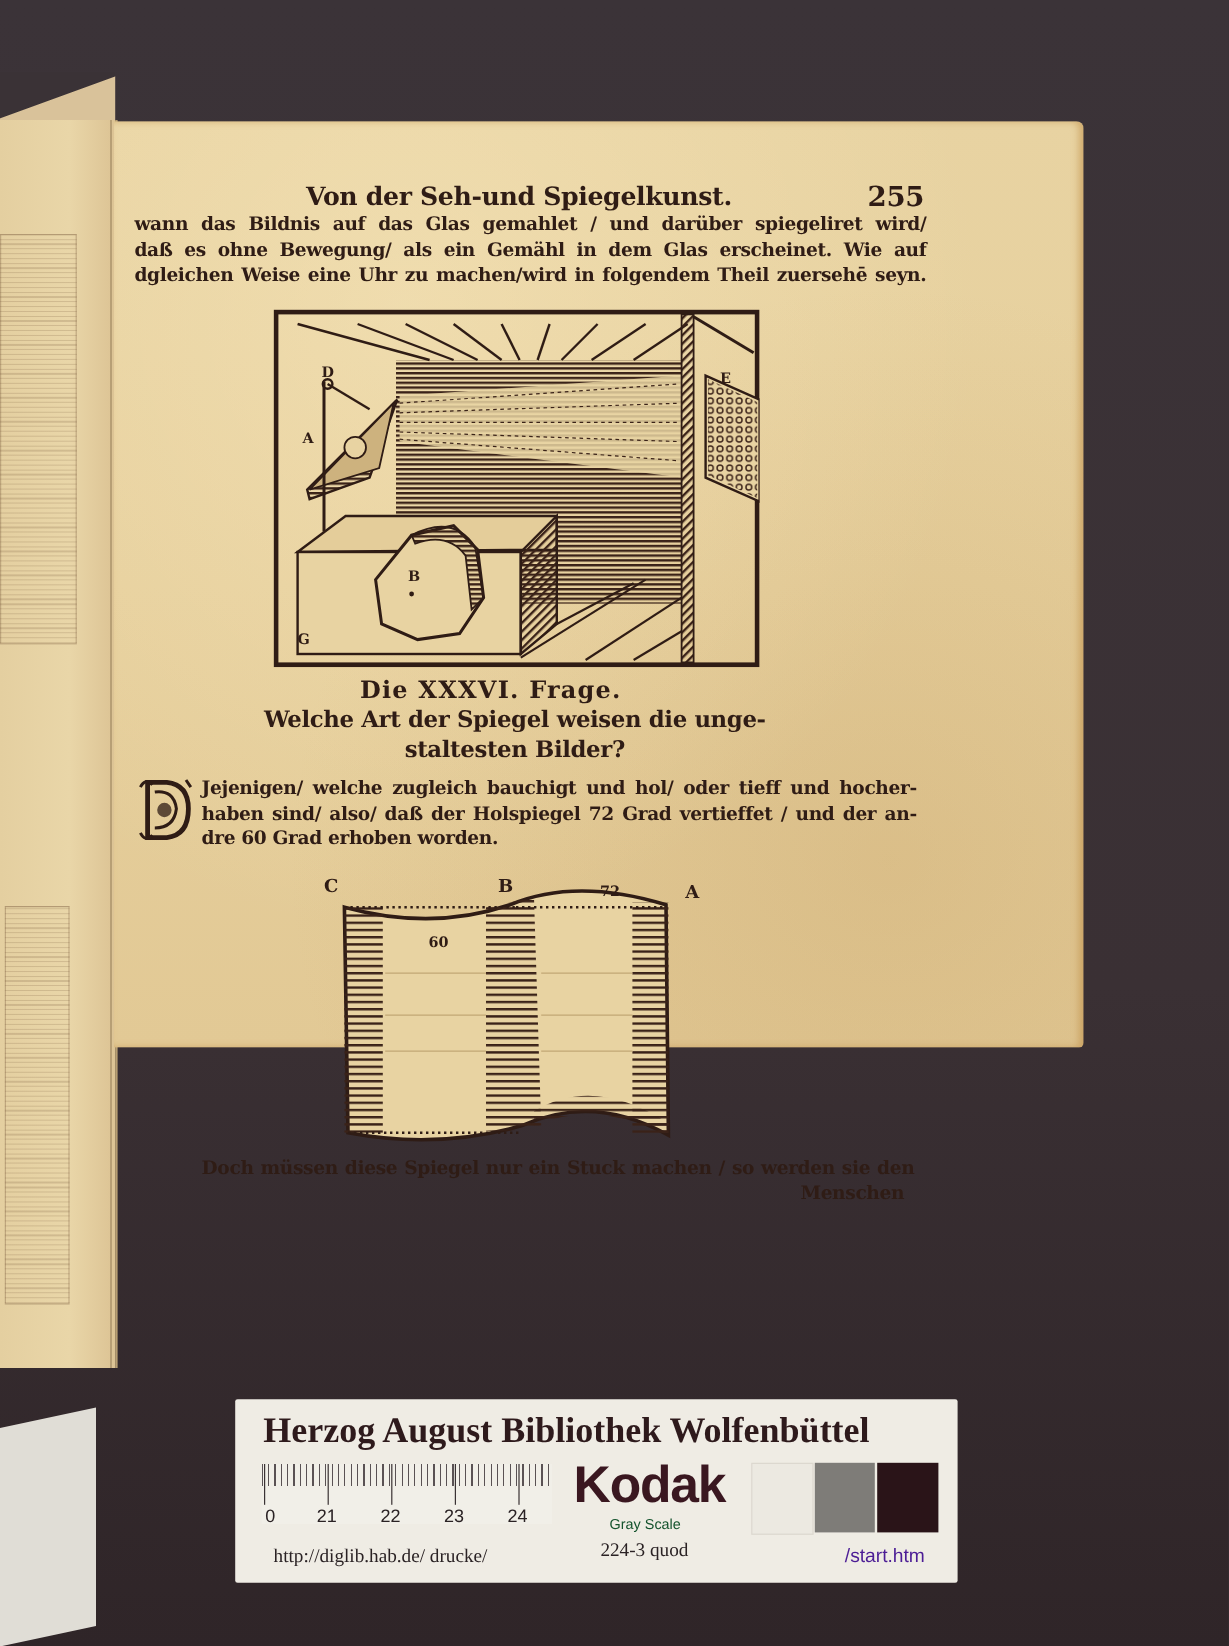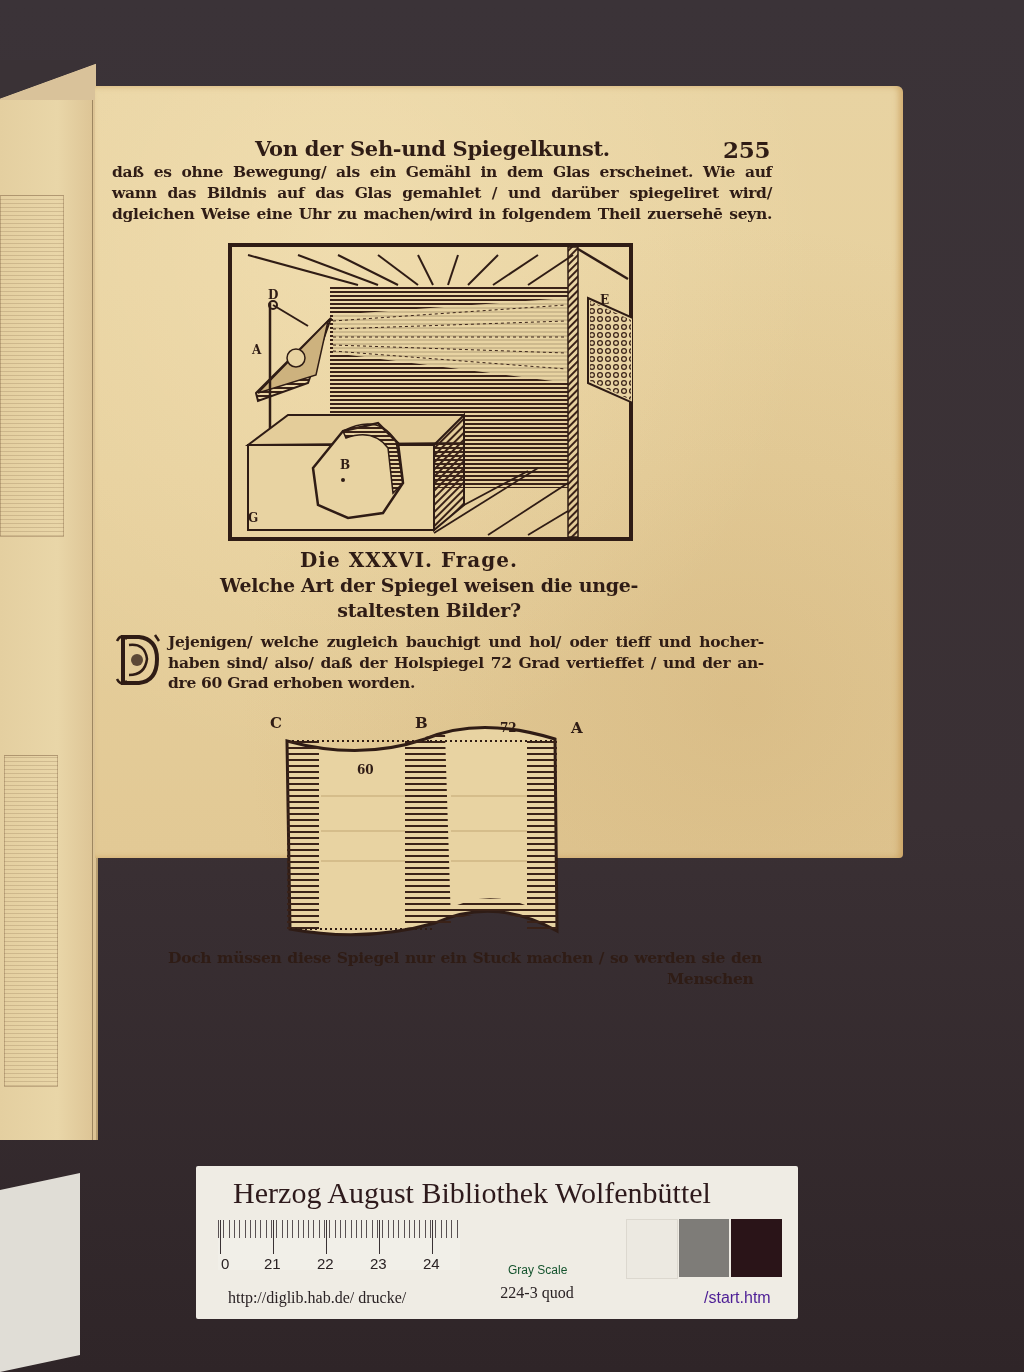--- a/index.html
+++ b/index.html
@@ -22,21 +22,21 @@
   }
   .prev-ghost { position: absolute; color: rgba(120,90,60,0.45); font-size: 11px; line-height: 13px; white-space: pre; overflow: hidden; }
   .prev-ghost-fig {
     position: absolute; border: 1px solid rgba(120,90,60,0.35);
     background: repeating-linear-gradient(0deg, rgba(120,90,60,0.22) 0 1px, transparent 1px 4px);
   }
   .spine-line { position: absolute; left: 92px; top: 100px; width: 1px; height: 1040px; background: #9d8660; }
 
   
   .page {
-    position: absolute; left: 95px; top: 86px; width: 808px; height: 772px;
+    position: absolute; left: 95px; top: 101px; width: 808px; height: 772px;
     background:
       radial-gradient(ellipse at 30% 20%, rgba(255,240,200,0.35), transparent 60%),
       radial-gradient(ellipse at 80% 80%, rgba(190,150,90,0.25), transparent 55%),
       linear-gradient(180deg,#e8d3a2 0%,#e6cf9c 50%,#e2c995 100%);
     border-radius: 0 6px 4px 0;
     box-shadow: inset -4px 0 6px rgba(190,140,70,0.55);
   }
   .ink { color: #2f1c15; }
   .frak { font-family: "DejaVu Serif", serif; font-weight: bold; letter-spacing: -0.3px; }
 
@@ -62,21 +62,21 @@
   .fig2-label { position: absolute; font-weight: bold; font-size: 15px; font-family: "DejaVu Serif", serif; color: #2f1c15; }
 
   .closing-line { position: absolute; left: 73px; top: 862px; width: 594px; font-size: 15.5px; white-space: nowrap; text-align-last: justify; text-align: justify; }
   .catchword { position: absolute; left: 572px; top: 883px; font-size: 15.5px; }
 
   
   .card {
     position: absolute; left: 196px; top: 1166px; width: 602px; height: 153px;
     background: #efece4; border-radius: 2px;
   }
-  .card-title { position: absolute; left: 0; width: 552px; top: 10px; text-align: center; font-family: "Liberation Serif", serif; font-weight: normal; font-size: 30px; color: #2e1a1c; }
+  .card-title { position: absolute; left: 0; width: 552px; top: 10px; text-align: center; font-family: "Liberation Serif", serif; font-weight: bold; font-size: 30px; color: #2e1a1c; }
   .ruler { position: absolute; left: 22px; top: 54px; width: 242px; height: 50px; background: #f1efe8; }
   .ruler-ticks { position: absolute; left: 0; top: 0; width: 242px; height: 30px;
     background: repeating-linear-gradient(90deg, #5a5254 0 1px, transparent 1px 5.3px);
     -webkit-mask: linear-gradient(180deg,#000 0 60%,transparent 60%); mask: linear-gradient(180deg,#000 0 60%,transparent 60%); }
   .ruler-major { position: absolute; top: 0; width: 1px; height: 34px; background: #3a3234; }
   .ruler-num { position: absolute; top: 35px; font-family: "Liberation Sans", sans-serif; font-size: 15px; color: #2a2224; }
   .kodak { position: absolute; left: 282px; top: 48px; font-family: "Liberation Sans", sans-serif; font-weight: bold; font-size: 43px; color: #3a1720; letter-spacing: -1px; }
   .grayscale-label { position: absolute; left: 312px; top: 97px; font-family: "Liberation Sans", sans-serif; font-size: 12px; color: #14532d; }
   .swatch { position: absolute; top: 53px; height: 58px; }
   .url-left { position: absolute; left: 32px; top: 123px; font-family: "Liberation Serif", serif; font-size: 16px; color: #2a2224; }
@@ -101,22 +101,22 @@
   <div class="prev-ghost-fig" style="left:4px;top:655px;width:52px;height:330px;"></div>
 </div>
 <div class="spine-line"></div>
 
 <div class="page">
 
   <div class="running-head frak ink">Von der Seh-und Spiegelkunst.</div>
   <div class="page-number frak ink">255</div>
 
   <div class="body-lines frak ink">
+    <span class="body-line">wann das Bildnis auf das Glas gemahlet / und darüber spiegeliret wird/</span>
     <span class="body-line">daß es ohne Bewegung/ als ein Gemähl in dem Glas erscheinet. Wie auf</span>
-    <span class="body-line">wann das Bildnis auf das Glas gemahlet / und darüber spiegeliret wird/</span>
     <span class="body-line">dgleichen Weise eine Uhr zu machen/wird in folgendem Theil zuersehē seyn.</span>
   </div>
 
   <div class="fig1">
     <svg width="405" height="298" viewBox="0 0 405 298">
       <defs>
         <pattern id="hlines" width="6" height="4" patternUnits="userSpaceOnUse">
           <rect width="6" height="2" fill="#3a2218"></rect>
         </pattern>
         <pattern id="diag" width="5" height="5" patternUnits="userSpaceOnUse" patternTransform="rotate(45)">
@@ -249,20 +249,21 @@
     <div class="ruler-major" style="left:55px;"></div>
     <div class="ruler-major" style="left:108px;"></div>
     <div class="ruler-major" style="left:161px;"></div>
     <div class="ruler-major" style="left:214px;"></div>
     <span class="ruler-num" style="left:3px;">0</span>
     <span class="ruler-num" style="left:46px;">21</span>
     <span class="ruler-num" style="left:99px;">22</span>
     <span class="ruler-num" style="left:152px;">23</span>
     <span class="ruler-num" style="left:205px;">24</span>
   </div>
+  <div class="kodak">Kodak</div>
   <div class="grayscale-label">Gray Scale</div>
   <div class="swatch" style="left:430px;width:50px;background:#ece9e1;border:1px solid #dcd8cf;"></div>
   <div class="swatch" style="left:483px;width:50px;background:#7e7c78;"></div>
   <div class="swatch" style="left:535px;width:51px;background:#2a1418;"></div>
   <div class="url-left">http://diglib.hab.de/ drucke/</div>
   <div class="shelfmark">224-3 quod</div>
   <div class="url-right">/start.htm</div>
 </div>
 
 </body></html>

